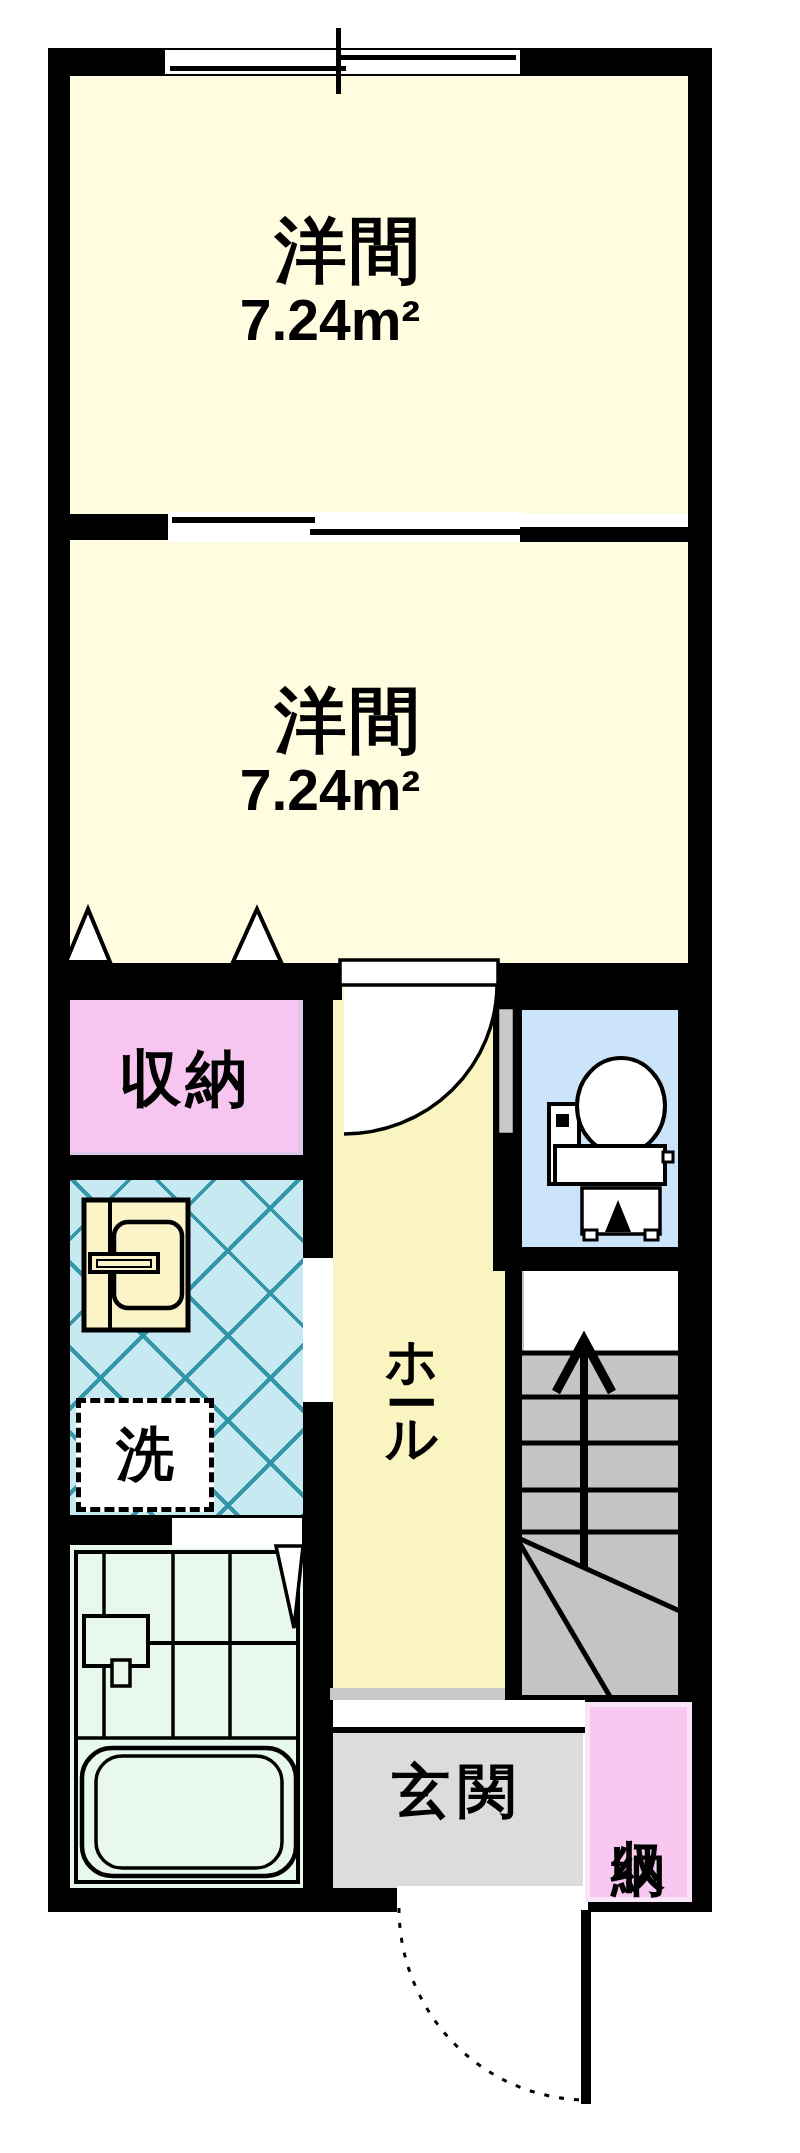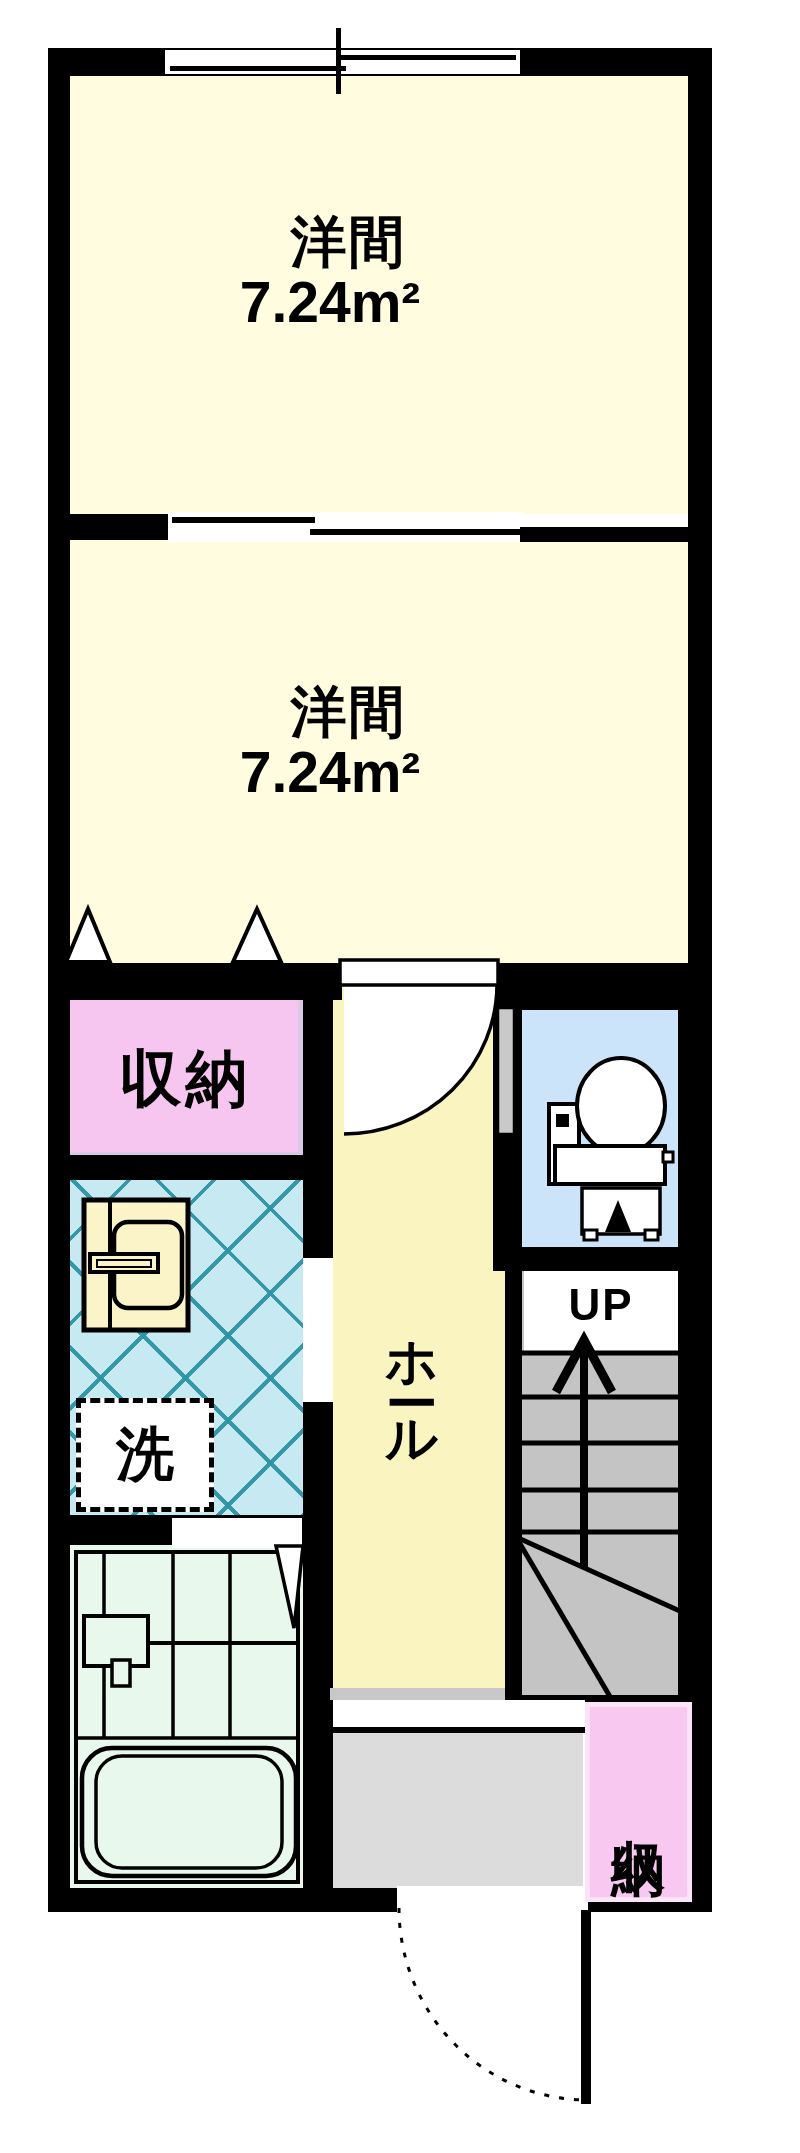--- a/index.html
+++ b/index.html
@@ -15,21 +15,21 @@
   .fill-bath{background:#E8F8EC;}
   .fill-entry{background:#DCDCDC;}
   .fill-stair{background:#C4C4C4;}
   .washroom-hatch{
     background-color:#C6E9F2;
     background-image:
       repeating-linear-gradient(45deg, rgba(45,147,164,.95) 0 4px, transparent 4px 60px),
       repeating-linear-gradient(-45deg, rgba(45,147,164,.95) 0 4px, transparent 4px 60px);
   }
   .label{position:absolute;color:#000;font-weight:bold;text-align:center;line-height:1.08;}
-  .label-kanji-big{font-size:56px;letter-spacing:2px;padding-left:37px;}
+  .label-kanji-big{font-size:72px;letter-spacing:2px;padding-left:37px;}
   .label-area{font-size:57px;letter-spacing:0;}
   .label-mid{font-size:62px;letter-spacing:4px;}
   .label-vert{writing-mode:vertical-rl;letter-spacing:10px;}
   .pan{position:absolute;left:76px;top:1398px;width:128px;height:104px;background:#fff;
        border:5px dashed #000;display:flex;align-items:center;justify-content:center;
        font-size:58px;font-weight:bold;color:#000;}
   svg.overlay{position:absolute;left:0;top:0;pointer-events:none;}
   .upbox{position:absolute;left:524px;top:1271px;width:154px;height:82px;background:#fff;}
   .uptext{position:absolute;left:522px;top:1280px;width:158px;text-align:center;
           font-size:44px;font-weight:bold;letter-spacing:2px;color:#000;}
@@ -170,24 +170,24 @@
 
   <div class="label" style="left:70px;top:682px;width:520px;">
     <div class="label-kanji-big">洋間</div>
     <div class="label-area">7.24m²</div>
   </div>
 
   <div class="label label-mid" style="left:68px;top:1046px;width:235px;">収納</div>
 
   <div class="label label-vert" style="left:384px;top:1215px;height:330px;font-size:52px;">ホール</div>
 
-  <div class="uptext">UP</div>
 
   <div class="pan">
     <span>洗</span>
   </div>
 
+  <div class="label" style="left:333px;top:1760px;width:250px;font-size:58px;letter-spacing:8px;">玄関</div>
 
   <div class="closet2">
     <span class="label-vert">収納</span>
   </div>
 
 </div>
 
 </body></html>

